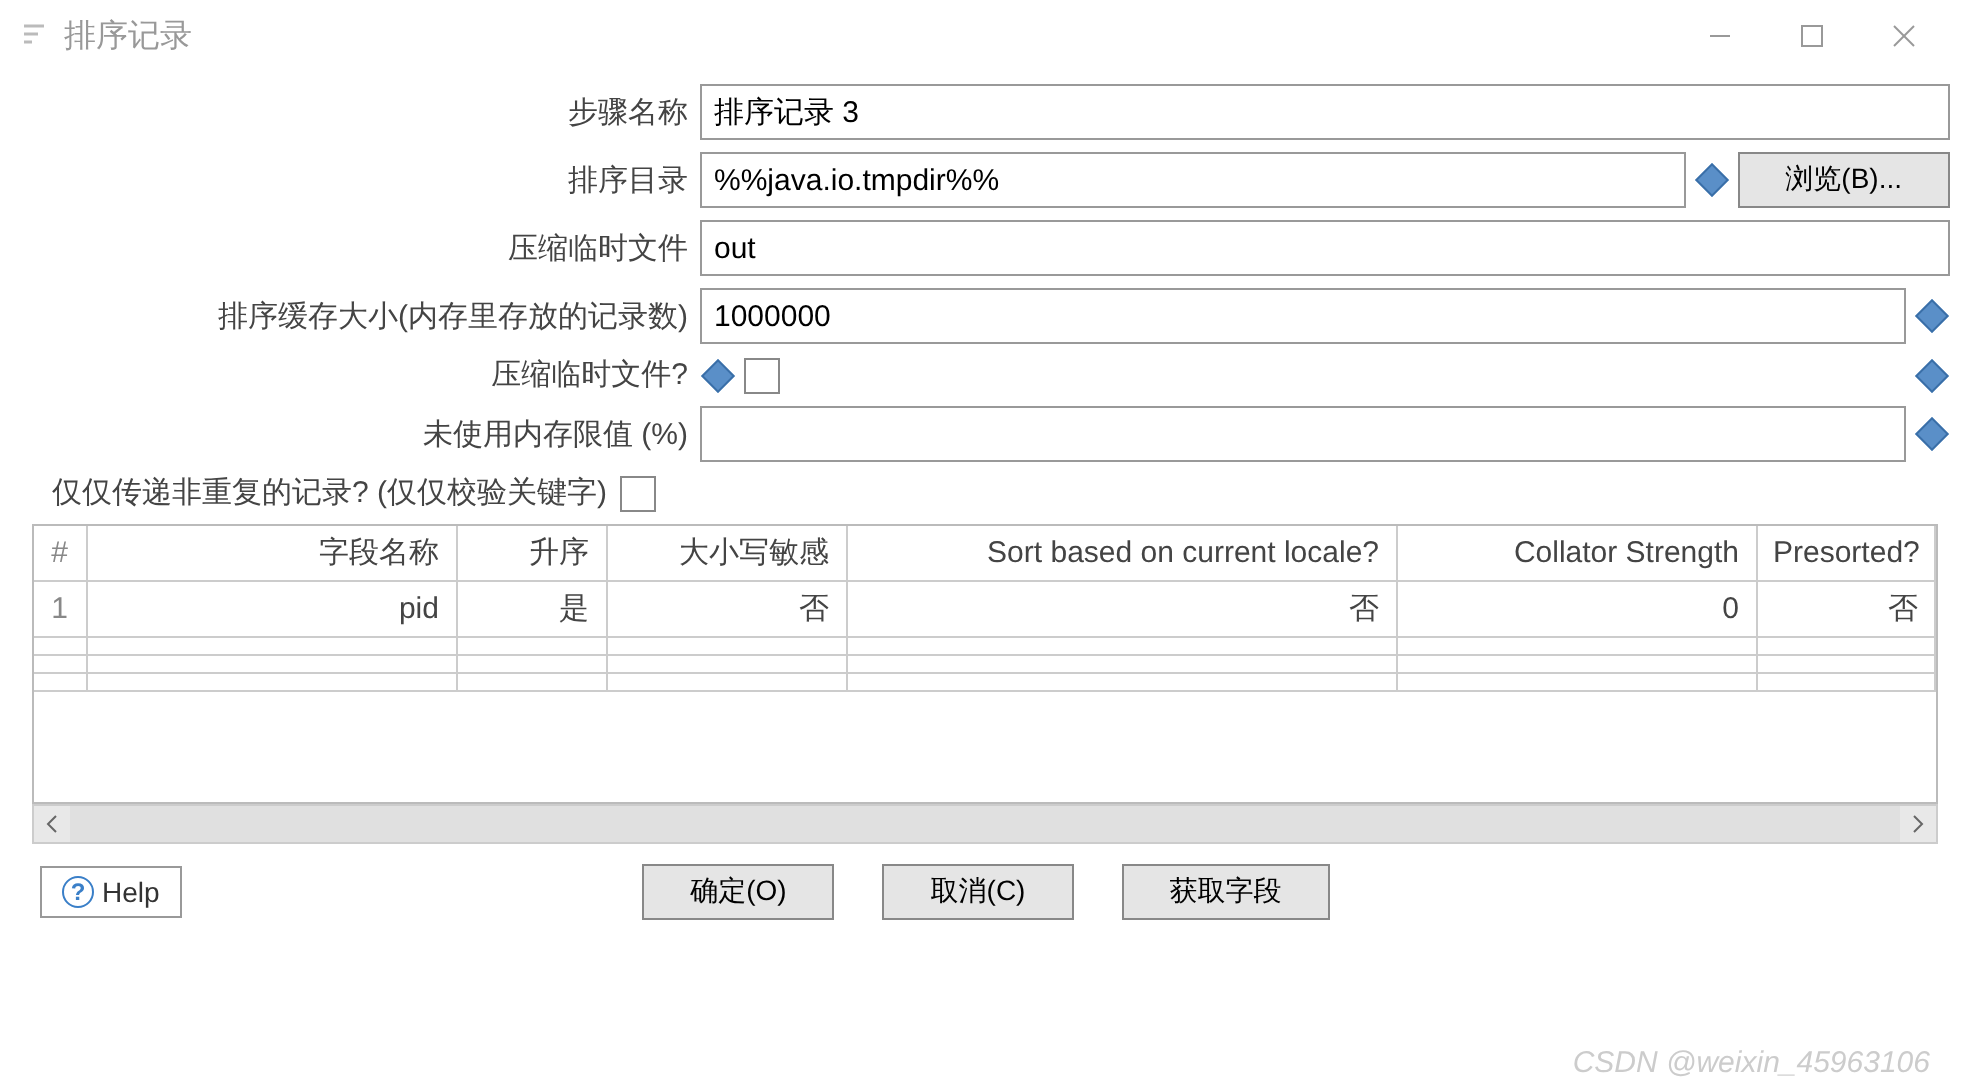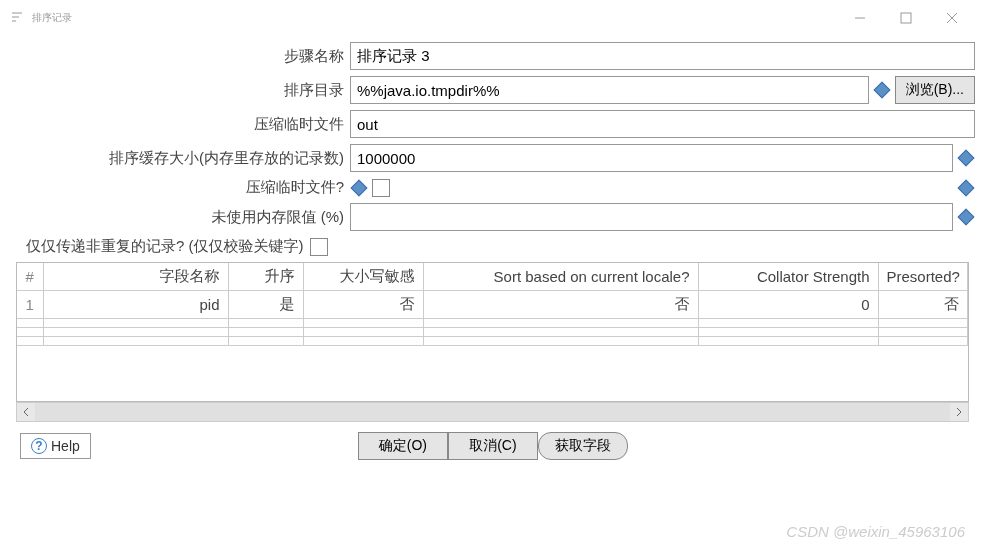--- a/index.html
+++ b/index.html
@@ -1,42 +1,42 @@
 <!DOCTYPE html>
 <html><head>
 <meta charset="utf-8">
 <style>
 * { box-sizing: border-box; margin: 0; padding: 0; }
 body { font-family: "Microsoft YaHei", "Segoe UI", sans-serif; font-size: 14px; color: #333; background: #fff; width: 985px; height: 546px; overflow: hidden; position: relative; }
 .titlebar { height: 36px; display: flex; align-items: center; padding: 0 10px; background: #fff; color: #999; }
 .titlebar .icon { margin-right: 8px; color: #bbb; }
-.titlebar .title { flex: 1; font-size: 10px; }
+.titlebar .title { flex: 1; font-size: 16px; }
 .winbtns { display: flex; }
 .winbtn { width: 46px; height: 30px; display: flex; align-items: center; justify-content: center; color: #999; cursor: pointer; }
 .content { padding: 6px 10px 0 10px; }
 .form-row { display: flex; align-items: center; margin-bottom: 6px; }
 .label { width: 340px; text-align: right; padding-right: 6px; font-size: 15px; color: #444; }
 .label.wide { width: auto; flex-shrink: 0; }
 .field { flex: 1; display: flex; align-items: center; gap: 4px; }
 .input { flex: 1; height: 28px; border: 1px solid #999; padding: 2px 6px; font-size: 15px; font-family: inherit; }
 .diamond { width: 12px; height: 12px; transform: rotate(45deg); background: #5a8fc8; border: 1px solid #3a6fa8; flex-shrink: 0; }
 .diamond-wrap { width: 18px; display: flex; align-items: center; justify-content: center; }
-.btn { height: 28px; padding: 0 10px; background: #e5e5e5; border: 1px solid #888; font-size: 14px; cursor: pointer; font-family: inherit; }
+.btn { height: 28px; padding: 0 23px; background: #e5e5e5; border: 1px solid #888; font-size: 14px; cursor: pointer; font-family: inherit; }
 .checkbox { width: 18px; height: 18px; border: 1px solid #888; background: #fff; }
 .section-label { font-size: 15px; margin: 4px 0 2px 6px; }
 .tablewrap { border: 1px solid #bbb; margin: 0 6px; height: 140px; overflow: hidden; }
 table { width: 100%; border-collapse: collapse; font-size: 15px; table-layout: fixed; }
 th, td { border-right: 1px solid #ccc; border-bottom: 1px solid #ccc; padding: 4px 8px; text-align: right; font-weight: normal; color: #444; white-space: nowrap; overflow: hidden; }
 th { background: #fff; }
 td.rownum, th.rownum { width: 22px; text-align: center; color: #888; border-right: 1px solid #ccc;}
 .hscroll { margin: 0 6px; height: 20px; display: flex; align-items: center; border: 1px solid #ccc; background: #f2f2f2; }
 .scroll-arrow { width: 18px; height: 18px; display: flex; align-items: center; justify-content: center; color: #666; background: #e8e8e8; }
 .scroll-track { flex: 1; height: 18px; background: #e0e0e0; }
 .footer { display: flex; align-items: center; padding: 10px; gap: 10px; }
-.footer-center { flex: 1; display: flex; justify-content: center; gap: 0; }
+.footer-center { flex: 1; display: flex; justify-content: center; gap: 24px; }
 .help-btn { display: flex; align-items: center; gap: 4px; border: 1px solid #999; padding: 4px 10px; background: #fff; cursor: pointer; }
 .help-icon { width: 16px; height: 16px; border: 1.5px solid #3a7fc8; border-radius: 50%; color: #3a7fc8; display: flex; align-items: center; justify-content: center; font-size: 12px; font-weight: bold; }
 .watermark { position: absolute; right: 20px; bottom: 6px; color: #ccc; font-size: 15px; font-style: italic; pointer-events: none; }
 </style>
 </head>
 <body>
 
 <div class="titlebar">
   <span class="icon">
     <svg width="14" height="14" viewBox="0 0 14 14">
@@ -211,20 +211,20 @@
   </div>
 
   <div class="footer">
     <div class="help-btn">
       <span class="help-icon">?</span>
       <span>Help</span>
     </div>
     <div class="footer-center">
       <button class="btn" style="min-width:90px;">确定(O)</button>
       <button class="btn" style="min-width:90px;">取消(C)</button>
-      <button class="btn" style="min-width:90px;border-radius:13px;">获取字段</button>
+      <button class="btn" style="min-width:90px;">获取字段</button>
     </div>
     <div style="width:70px;"></div>
   </div>
 
 </div>
 
 <div class="watermark">CSDN @weixin_45963106</div>
 
 </body></html>

